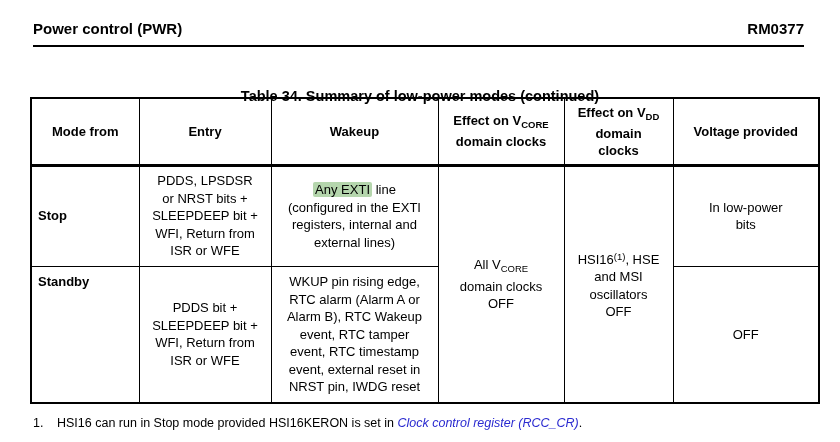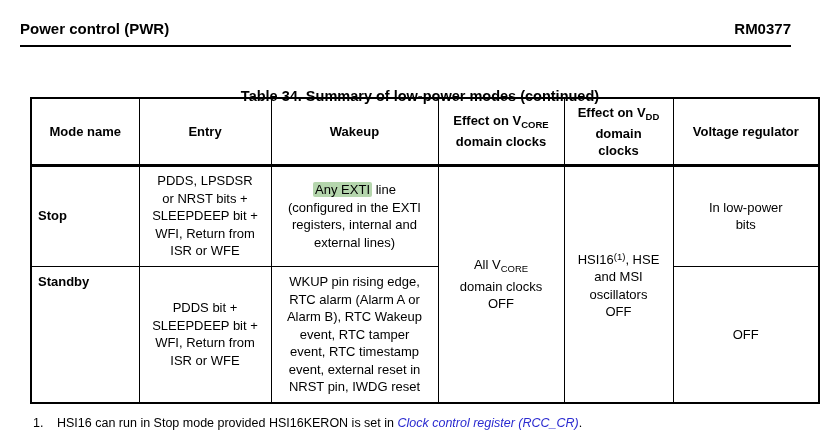--- a/index.html
+++ b/index.html
@@ -9,21 +9,21 @@
   }
   html,body{margin:0;padding:0;}
   body{
     width:840px;height:442px;position:relative;
     background:#ffffff;color:var(--ink);
     font-family:"Liberation Sans","DejaVu Sans",sans-serif;
     overflow:hidden;
   }
   
   .page-header{
-    position:absolute;left:20px;top:20px;width:771px;
+    position:absolute;left:33px;top:20px;width:771px;
     display:flex;justify-content:space-between;align-items:flex-end;
     font-size:15px;font-weight:bold;line-height:18px;
     padding-bottom:7px;border-bottom:2px solid #000;
   }
   
   .table-title{
     position:absolute;left:30px;top:68px;width:780px;
     text-align:center;font-size:14.5px;font-weight:bold;margin-top:20px;
   }
   
@@ -82,28 +82,28 @@
   <colgroup>
     <col style="width:108px">
       <col style="width:132px">
       <col style="width:167px">
     <col style="width:126px">
       <col style="width:109px">
       <col style="width:146px">
   </colgroup>
   <thead>
     <tr class="r-head">
-      <th>Mode name</th>
+      <th>Mode from</th>
       <th>Entry</th>
       <th>Wakeup</th>
       <th><span>Effect on V</span><sub class="vsub">CORE</sub><span> domain clocks</span></th>
       <th><span>Effect on V</span><sub class="vsub">DD</sub><span>
 domain
 clocks</span></th>
-      <th>Voltage regulator</th>
+      <th>Voltage provided</th>
     </tr>
   </thead>
   <tbody>
     <tr class="r-stop">
       <td class="mode">Stop</td>
       <td>PDDS, LPSDSR
 or NRST bits +
 SLEEPDEEP bit +
 WFI, Return from
 ISR or WFE</td>

